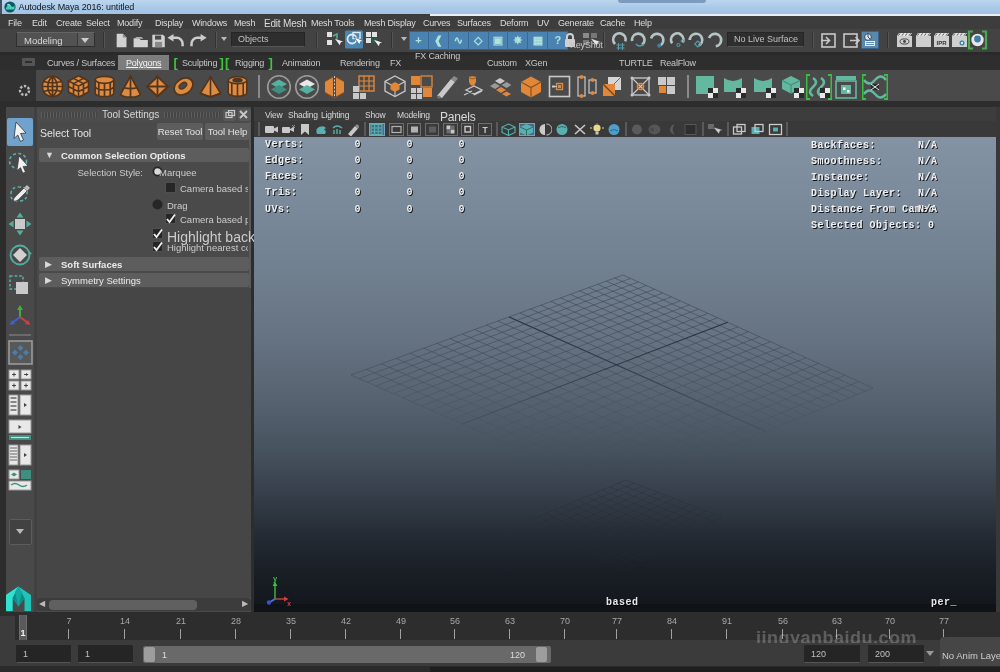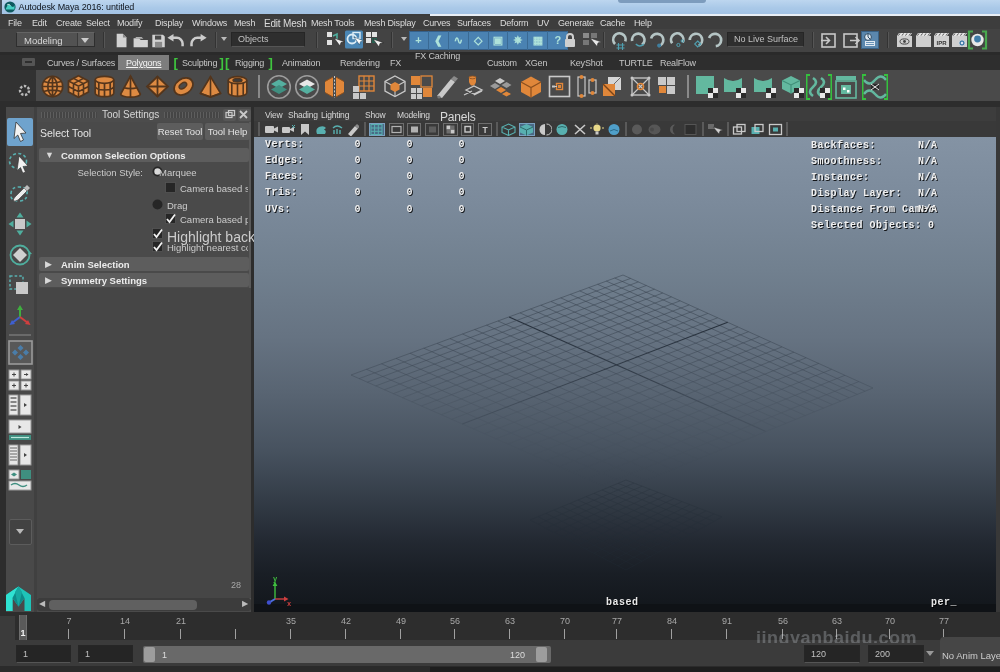--- a/index.html
+++ b/index.html
@@ -195,21 +195,21 @@
 <div class="txt" style="left:47px;top:58px;font-size:9px;letter-spacing:-0.2px;color:#c6c6c6">Curves / Surfaces</div>
 <div class="txt" style="left:126px;top:58px;font-size:9px;letter-spacing:-0.2px;text-decoration:underline;color:#f4f4f4">Polygons</div>
 <div class="txt" style="left:182px;top:58px;font-size:9px;letter-spacing:-0.2px;color:#c6c6c6">Sculpting</div>
 <div class="txt" style="left:235px;top:58px;font-size:9px;letter-spacing:-0.2px;color:#c6c6c6">Rigging</div>
 <div class="txt" style="left:282px;top:58px;font-size:9px;letter-spacing:-0.2px;color:#c6c6c6">Animation</div>
 <div class="txt" style="left:340px;top:58px;font-size:9px;letter-spacing:-0.2px;color:#c6c6c6">Rendering</div>
 <div class="txt" style="left:390px;top:58px;font-size:9px;letter-spacing:-0.2px;color:#c6c6c6">FX</div>
 <div class="txt" style="left:415px;top:51px;font-size:9px;letter-spacing:-0.2px;color:#c6c6c6">FX Caching</div>
 <div class="txt" style="left:487px;top:58px;font-size:9px;letter-spacing:-0.2px;color:#c6c6c6">Custom</div>
 <div class="txt" style="left:525px;top:58px;font-size:9px;letter-spacing:-0.2px;color:#c6c6c6">XGen</div>
-<div class="txt" style="left:570px;top:58px;font-size:9px;letter-spacing:-0.2px;color:#c6c6c6">KeyShot</div>
+<div class="txt" style="left:570px;top:40px;font-size:9px;letter-spacing:-0.2px;color:#c6c6c6">KeyShot</div>
 <div class="txt" style="left:619px;top:58px;font-size:9px;letter-spacing:-0.2px;color:#c6c6c6">TURTLE</div>
 <div class="txt" style="left:660px;top:58px;font-size:9px;letter-spacing:-0.2px;color:#c6c6c6">RealFlow</div>
 <div class="txt" style="left:173.5px;top:55px;font-size:13px;font-weight:bold;color:#3fc53f">[</div>
 <div class="txt" style="left:219.5px;top:55px;font-size:13px;font-weight:bold;color:#3fc53f">]</div>
 <div class="txt" style="left:225px;top:55px;font-size:13px;font-weight:bold;color:#3fc53f">[</div>
 <div class="txt" style="left:268.5px;top:55px;font-size:13px;font-weight:bold;color:#3fc53f">]</div>
 <div class="abs" style="left:0;top:70px;width:1000px;height:31px;background:#4a4a4a"></div>
 <div class="abs" style="left:0;top:70px;width:36px;height:31px;background:#323232"></div>
 <svg class="abs" style="left:17px;top:83px" width="15" height="15" viewBox="0 0 15 15">
 <circle cx="7.5" cy="7.5" r="4.5" fill="none" stroke="#b9b9b9" stroke-width="2.4" stroke-dasharray="2.4 1.6"></circle>
@@ -526,24 +526,24 @@
     <path d="M2 6 l2.5 3 L10 1.5" stroke="#f2f2f2" stroke-width="1.8" fill="none"></path>
   </svg>
 <div class="txt" style="left:167px;top:229px;font-size:14px;color:#cccccc">Highlight backfaces</div>
 <svg class="abs" style="left:152px;top:241px" width="11" height="11" viewBox="0 0 11 11">
     <rect x="0.5" y="0.5" width="10" height="10" fill="#262626" stroke="#555" stroke-width=".8"></rect>
     <path d="M2 6 l2.5 3 L10 1.5" stroke="#f2f2f2" stroke-width="1.8" fill="none"></path>
   </svg>
 <div class="txt" style="left:167px;top:242px;width:81px;overflow:hidden;font-size:9.5px;color:#cccccc">Highlight nearest com</div>
 <div class="abs" style="left:39px;top:257px;width:210px;height:13.5px;background:#5d5d5d;border-radius:2px"></div>
 <div class="txt" style="left:45px;top:259px;font-size:9px;color:#d9d9d9">▶</div>
-<div class="txt" style="left:61px;top:258.5px;font-size:9.5px;font-weight:bold;color:#ececec">Anim Selection</div>
+<div class="txt" style="left:61px;top:258.5px;font-size:9.5px;font-weight:bold;color:#ececec">Soft Surfaces</div>
 <div class="abs" style="left:39px;top:273px;width:210px;height:13.5px;background:#5d5d5d;border-radius:2px"></div>
 <div class="txt" style="left:45px;top:275px;font-size:9px;color:#d9d9d9">▶</div>
-<div class="txt" style="left:61px;top:274.5px;font-size:9.5px;font-weight:bold;color:#ececec">Symmetry Settings</div>
+<div class="txt" style="left:61px;top:274.5px;font-size:9.5px;font-weight:normal;color:#ececec">Symmetry Settings</div>
 <div class="abs" style="left:37px;top:288px;width:214px;height:310px;background:#464646"></div>
 <div class="abs" style="left:37px;top:598px;width:214px;height:13px;background:#3c3c3c;border-radius:3px"></div>
 <div class="abs" style="left:49px;top:599.5px;width:148px;height:10px;background:#606060;border-radius:4px"></div>
 <div class="txt" style="left:39px;top:599px;font-size:8px;color:#bbb">◀</div>
 <div class="txt" style="left:242px;top:599px;font-size:8px;color:#bbb">▶</div>
 <div class="abs" style="left:254px;top:107px;width:746px;height:14px;background:#3d3d3d"></div>
 <div class="txt" style="left:265px;top:110px;font-size:8.5px;letter-spacing:-0.2px;color:#d8d8d8">View</div>
 <div class="txt" style="left:288px;top:110px;font-size:8.5px;letter-spacing:-0.2px;color:#d8d8d8">Shading</div>
 <div class="txt" style="left:321px;top:110px;font-size:8.5px;letter-spacing:-0.2px;color:#d8d8d8">Lighting</div>
 <div class="txt" style="left:365px;top:110px;font-size:8.5px;letter-spacing:-0.2px;color:#d8d8d8">Show</div>
@@ -836,21 +836,21 @@
 <div class="abs" style="left:948px;top:612px;width:52px;height:31px;background:#2e2e2e"></div>
 <div class="abs" style="left:19px;top:615px;width:8px;height:25px;background:#5a5a5a;border-left:1px solid #6e6e6e;border-right:1px solid #6e6e6e"></div>
 <div class="txt" style="left:20.5px;top:628px;font-size:9px;font-weight:bold;color:#f2f2f2">1</div>
 <div class="abs" style="left:68px;top:629px;width:1px;height:10px;background:#a0a0a0"></div>
 <div class="txt" style="left:58px;top:616px;width:22px;text-align:center;font-size:9px;color:#a8a8a8">7</div>
 <div class="abs" style="left:124px;top:629px;width:1px;height:10px;background:#a0a0a0"></div>
 <div class="txt" style="left:114px;top:616px;width:22px;text-align:center;font-size:9px;color:#a8a8a8">14</div>
 <div class="abs" style="left:180px;top:629px;width:1px;height:10px;background:#a0a0a0"></div>
 <div class="txt" style="left:170px;top:616px;width:22px;text-align:center;font-size:9px;color:#a8a8a8">21</div>
 <div class="abs" style="left:235px;top:629px;width:1px;height:10px;background:#a0a0a0"></div>
-<div class="txt" style="left:225px;top:580px;width:22px;text-align:center;font-size:9px;color:#a8a8a8">28</div>
+<div class="txt" style="left:225px;top:616px;width:22px;text-align:center;font-size:9px;color:#a8a8a8">28</div>
 <div class="abs" style="left:290px;top:629px;width:1px;height:10px;background:#a0a0a0"></div>
 <div class="txt" style="left:280px;top:616px;width:22px;text-align:center;font-size:9px;color:#a8a8a8">35</div>
 <div class="abs" style="left:345px;top:629px;width:1px;height:10px;background:#a0a0a0"></div>
 <div class="txt" style="left:335px;top:616px;width:22px;text-align:center;font-size:9px;color:#a8a8a8">42</div>
 <div class="abs" style="left:400px;top:629px;width:1px;height:10px;background:#a0a0a0"></div>
 <div class="txt" style="left:390px;top:616px;width:22px;text-align:center;font-size:9px;color:#a8a8a8">49</div>
 <div class="abs" style="left:454px;top:629px;width:1px;height:10px;background:#a0a0a0"></div>
 <div class="txt" style="left:444px;top:616px;width:22px;text-align:center;font-size:9px;color:#a8a8a8">56</div>
 <div class="abs" style="left:509px;top:629px;width:1px;height:10px;background:#a0a0a0"></div>
 <div class="txt" style="left:499px;top:616px;width:22px;text-align:center;font-size:9px;color:#a8a8a8">63</div>

